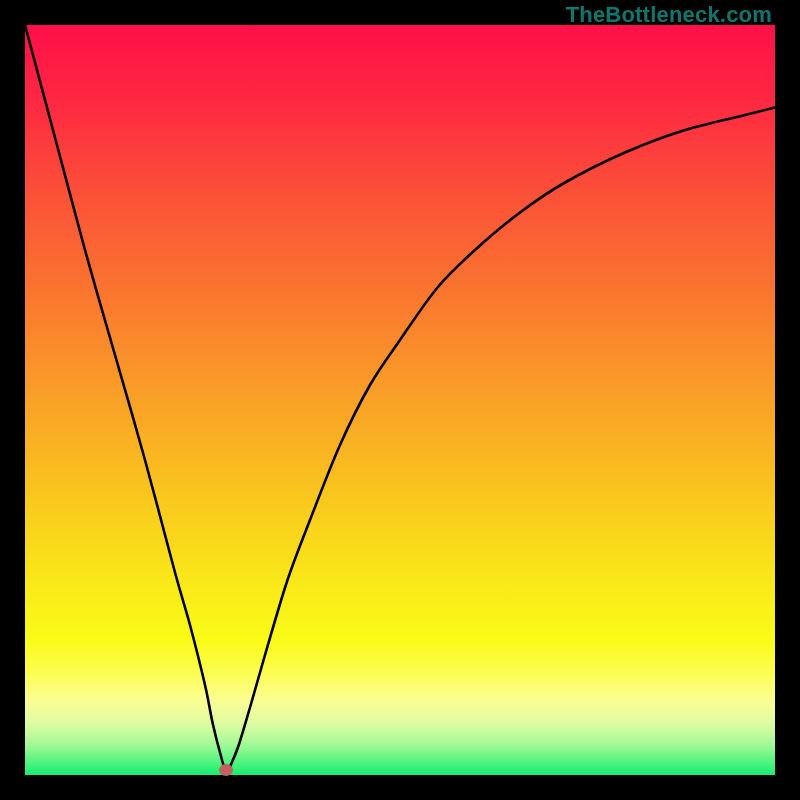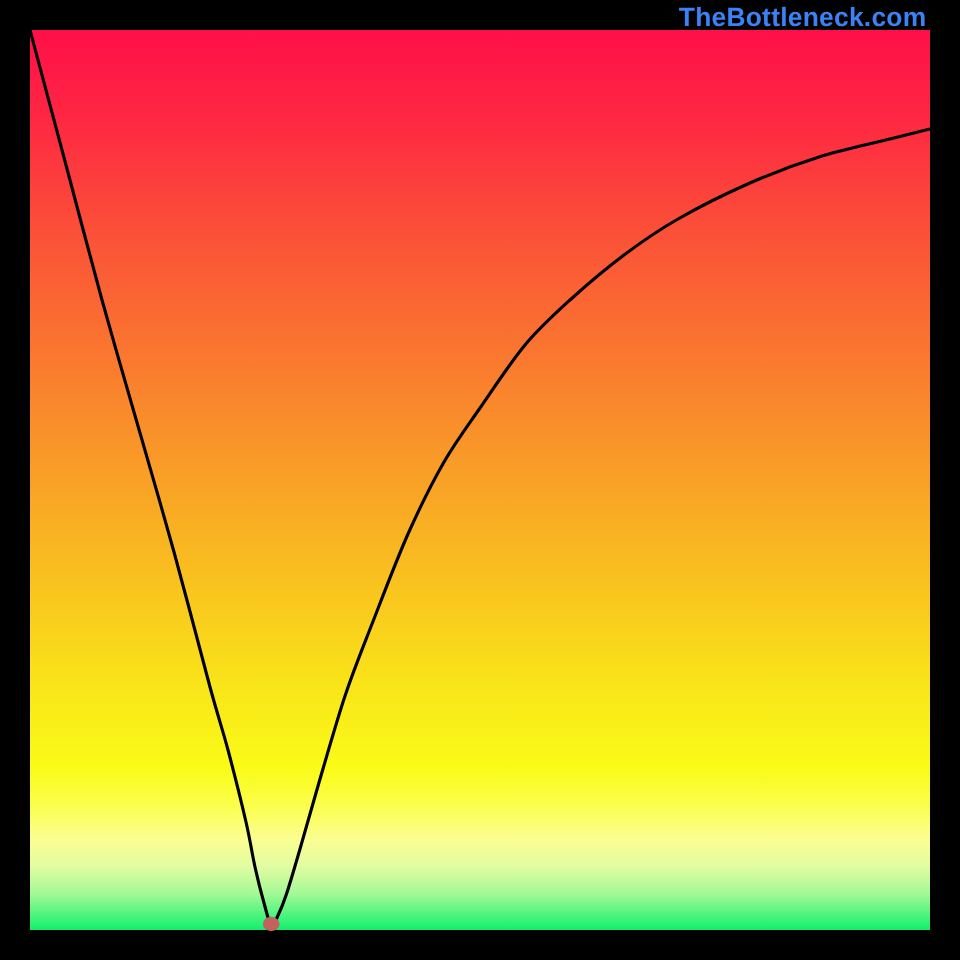--- a/index.html
+++ b/index.html
@@ -25,21 +25,21 @@
     top: 0;
     width: 750px;
     height: 750px;
   }
   .watermark {
     position: absolute;
     top: 2px;
     right: 28px;
     font-size: 22px;
     font-weight: 600;
-    color: #3b82f6;
+    color: #0f766e;
     letter-spacing: 0.2px;
     font-family: Arial, sans-serif;
   }
   .curve {
     position: absolute;
     left: 0;
     top: 0;
     width: 750px;
     height: 750px;
   }

